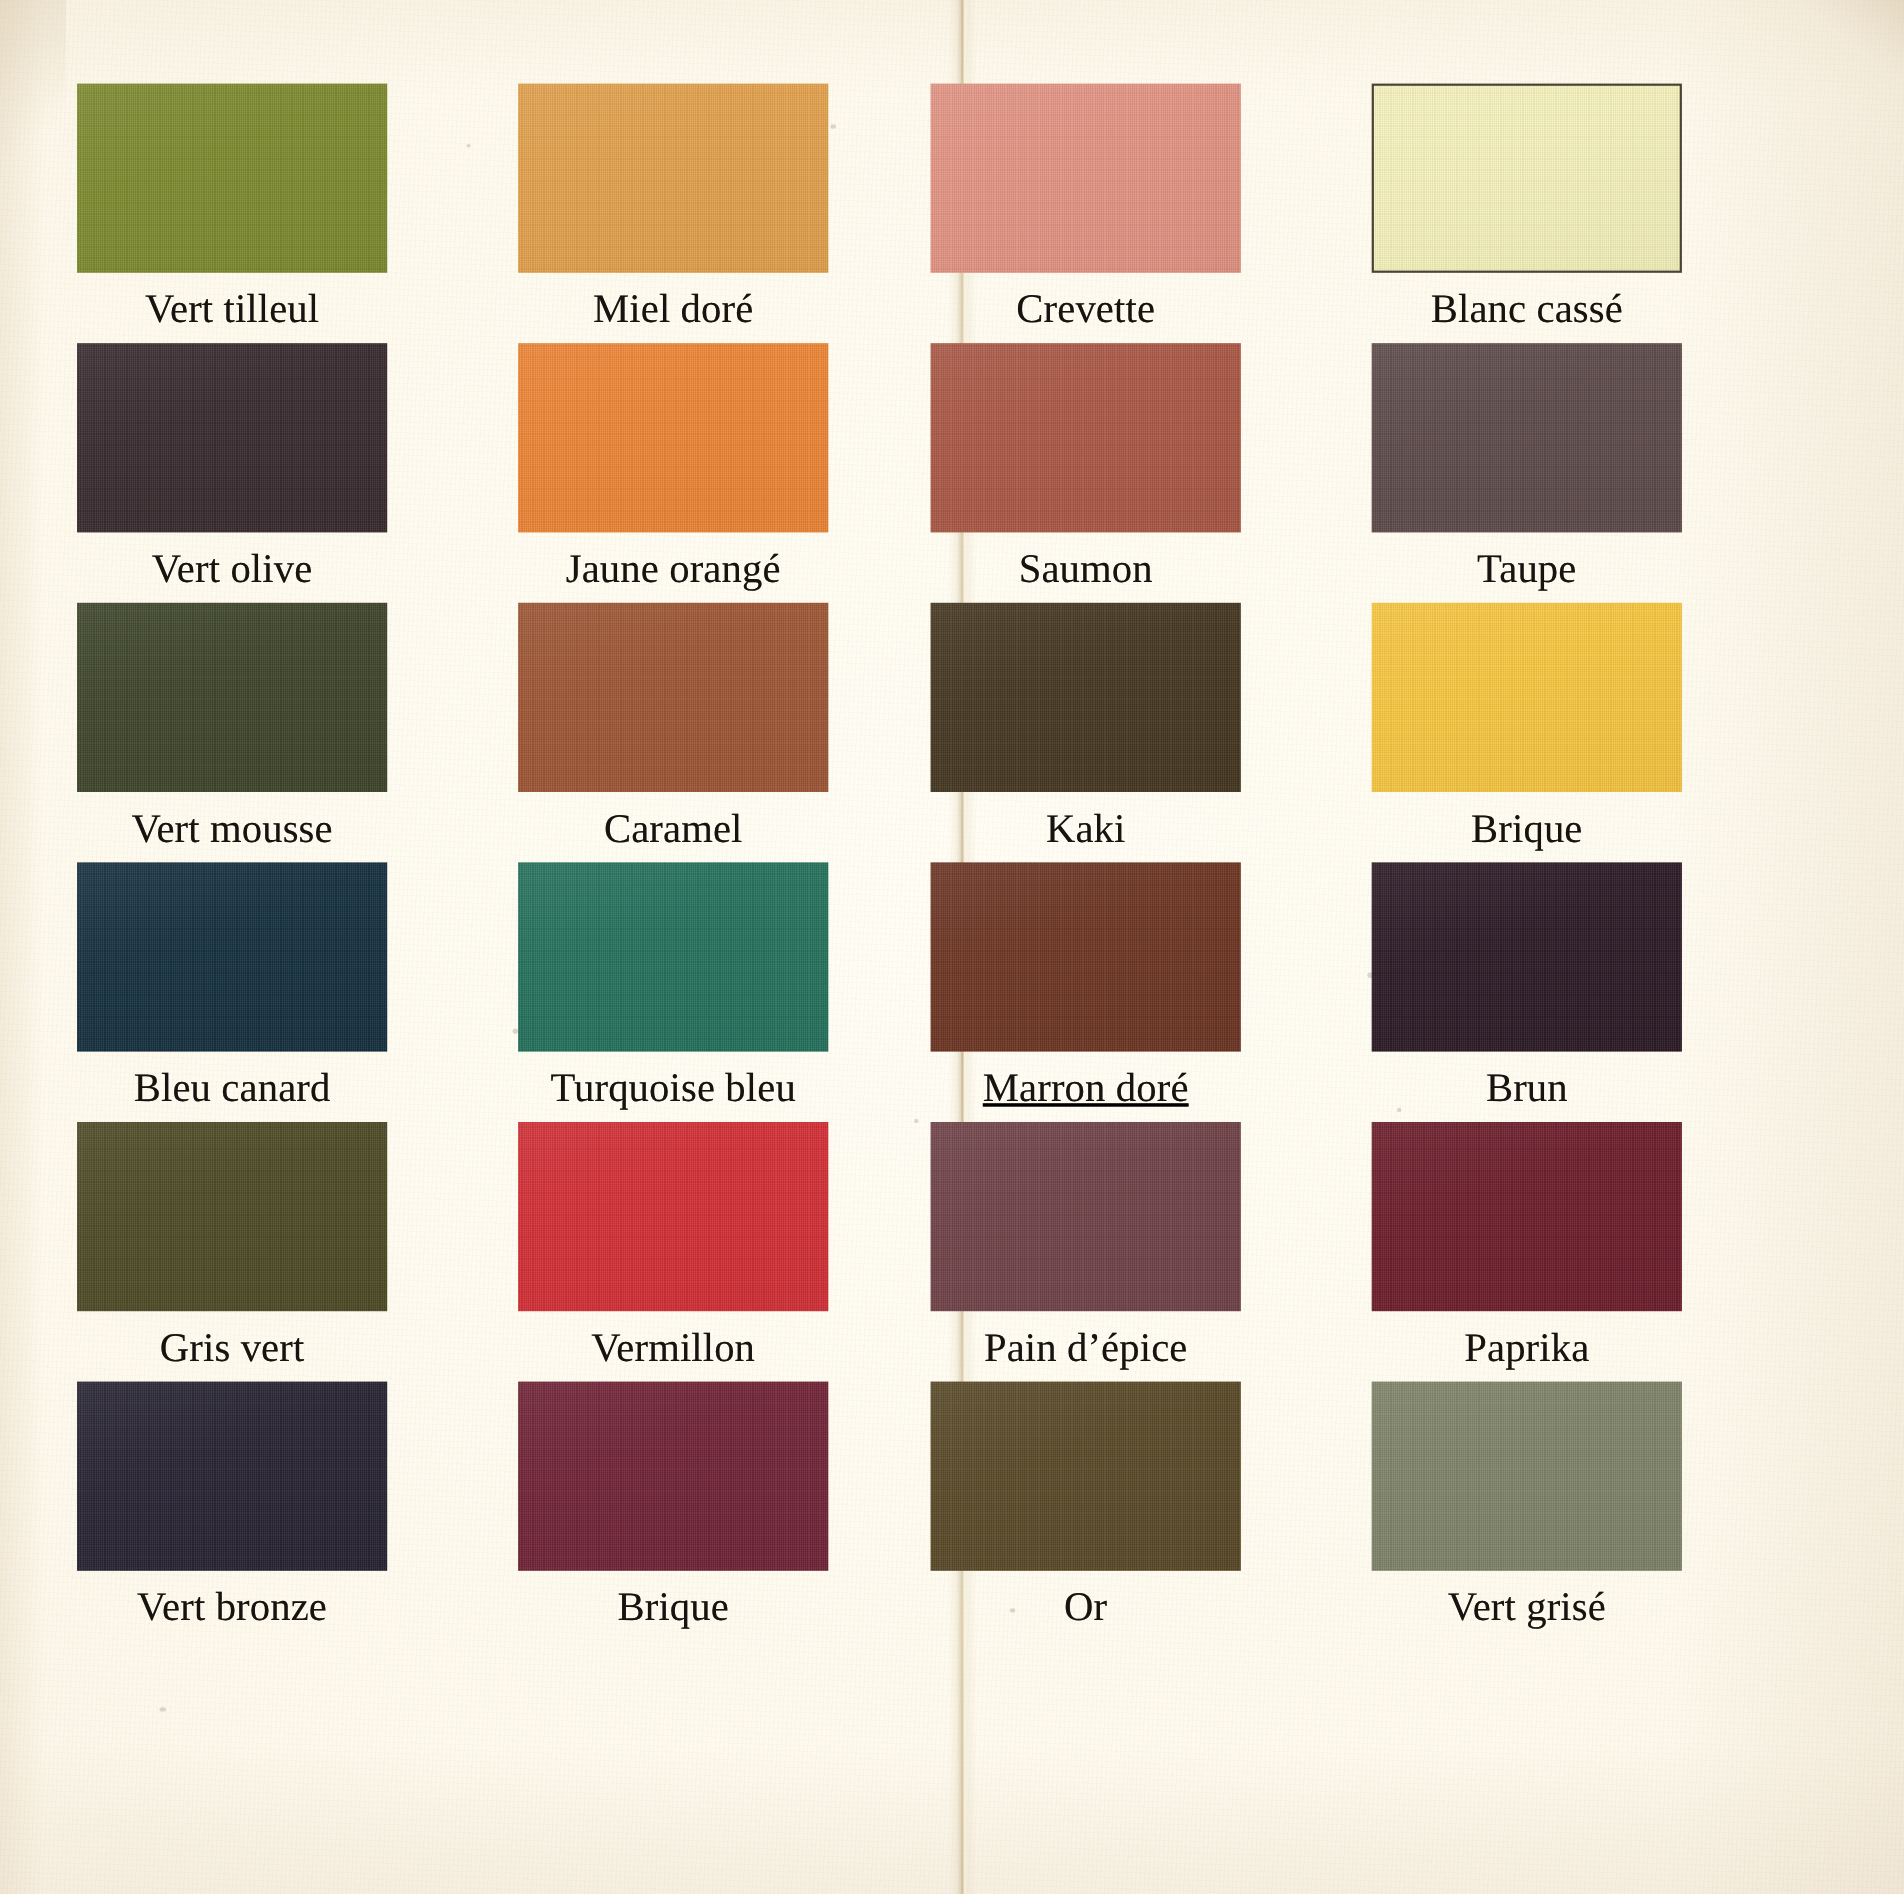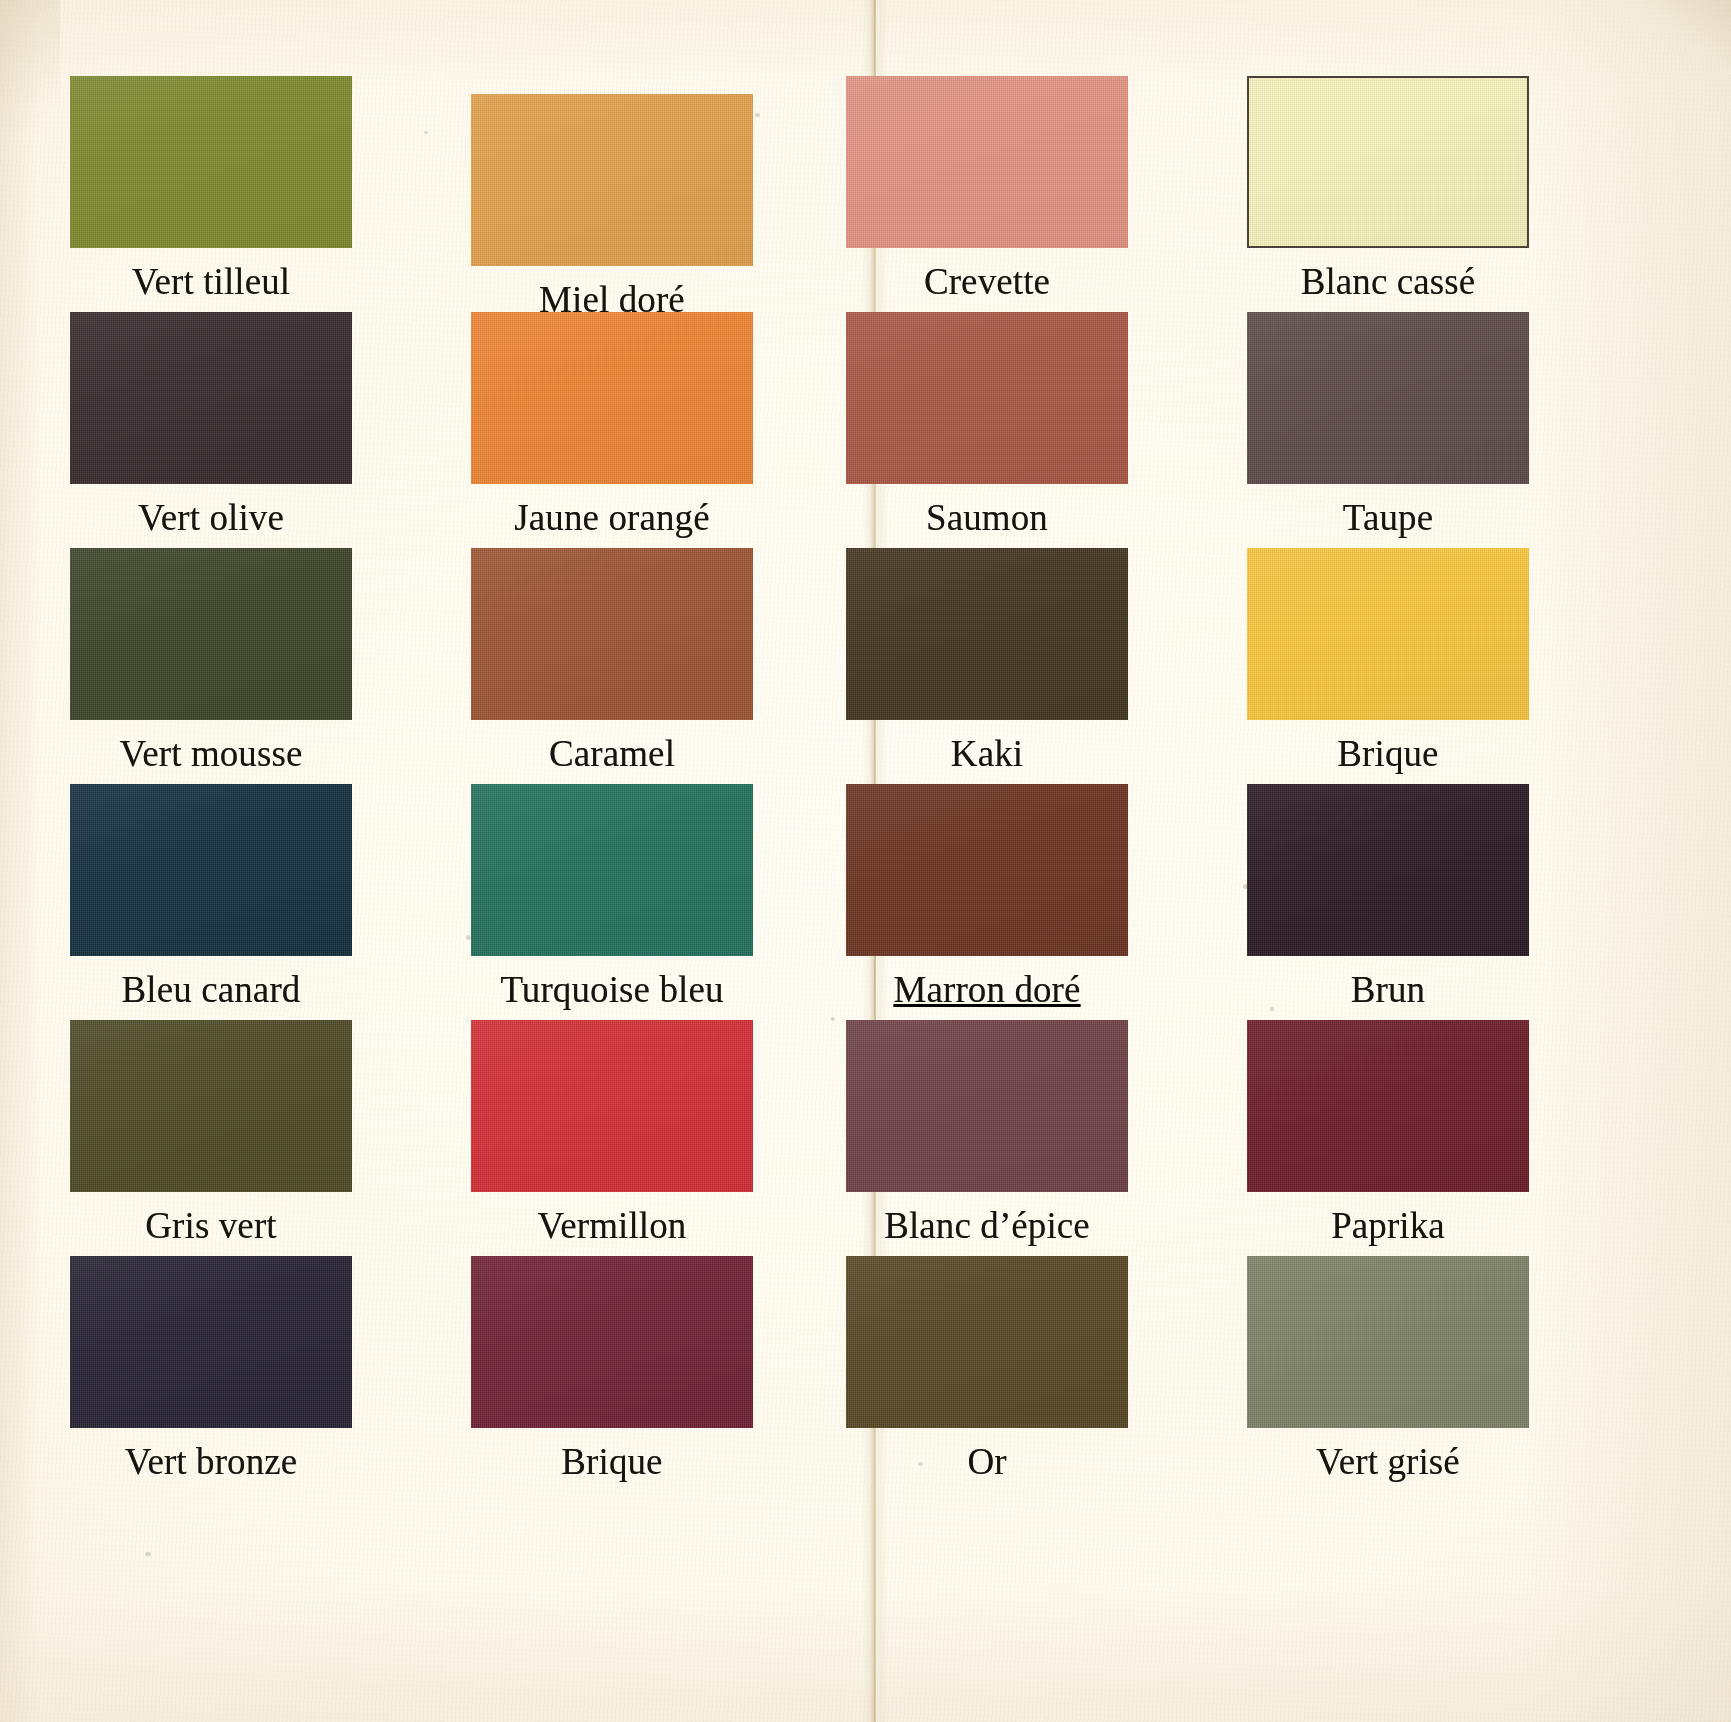--- a/index.html
+++ b/index.html
@@ -200,21 +200,21 @@
   <div class="speck" style="left:466px;  top:935px; width:5px;  height:5px;"></div>
   <div class="speck" style="left:145px;  top:1552px;width:6px;  height:4px;"></div>
   <div class="speck" style="left:1270px; top:1007px;width:4px;  height:4px;"></div>
   <div class="speck" style="left:918px;  top:1462px;width:5px;  height:4px;"></div>
 
   <div class="grid" id="swatch-grid">
       <div class="cell" style="left: 70px; top: 76px;">
         <div class="swatch" style="background-color: rgb(125, 138, 46);"></div>
         <div class="label">Vert tilleul</div>
       </div>
-      <div class="cell" style="left: 471px; top: 76px; margin-top: 18px;">
+      <div class="cell" style="left: 471px; top: 76px;">
         <div class="swatch" style="background-color: rgb(226, 161, 76);"></div>
         <div class="label">Miel doré</div>
       </div>
       <div class="cell" style="left: 846px; top: 76px;">
         <div class="swatch" style="background-color: rgb(226, 147, 130);"></div>
         <div class="label">Crevette</div>
       </div>
       <div class="cell" style="left: 1247px; top: 76px;">
         <div class="swatch bordered" style="background-color: rgb(247, 243, 189);"></div>
         <div class="label">Blanc cassé</div>
@@ -270,21 +270,21 @@
       <div class="cell" style="left: 70px; top: 1020px;">
         <div class="swatch" style="background-color: rgb(77, 74, 38);"></div>
         <div class="label">Gris vert</div>
       </div>
       <div class="cell" style="left: 471px; top: 1020px;">
         <div class="swatch" style="background-color: rgb(210, 46, 53);"></div>
         <div class="label">Vermillon</div>
       </div>
       <div class="cell" style="left: 846px; top: 1020px;">
         <div class="swatch" style="background-color: rgb(110, 65, 70);"></div>
-        <div class="label">Blanc d’épice</div>
+        <div class="label">Pain d’épice</div>
       </div>
       <div class="cell" style="left: 1247px; top: 1020px;">
         <div class="swatch" style="background-color: rgb(108, 29, 43);"></div>
         <div class="label">Paprika</div>
       </div>
       <div class="cell" style="left: 70px; top: 1256px;">
         <div class="swatch" style="background-color: rgb(38, 34, 50);"></div>
         <div class="label">Vert bronze</div>
       </div>
       <div class="cell" style="left: 471px; top: 1256px;">

